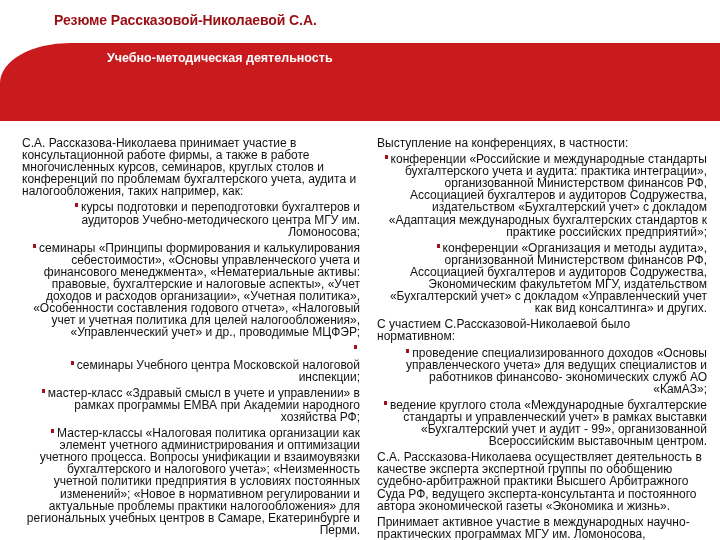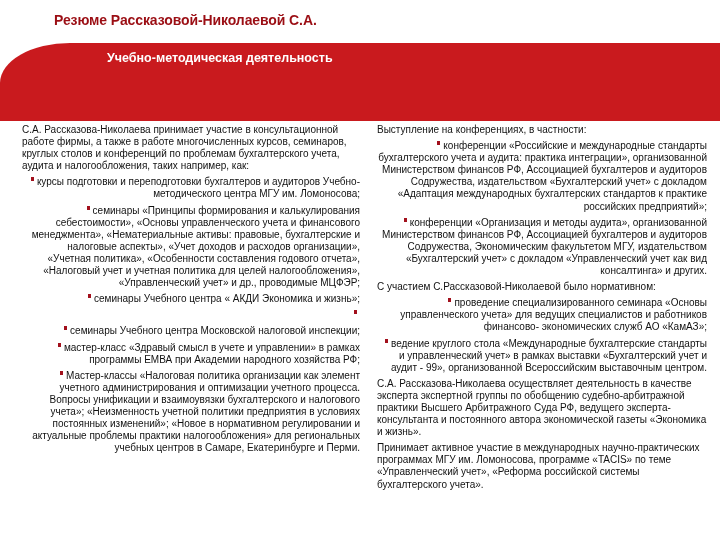--- a/index.html
+++ b/index.html
@@ -38,22 +38,22 @@
       position: absolute;
       left: 79px;
       top: 51px;
       font-size: 12.5px;
       font-weight: bold;
       color: #ffffff;
       margin-left: 28px;
     }
     .col {
       position: absolute;
-      top: 124px;
-      font-size: 10px;
+      top: 137px;
+      font-size: 12px;
       line-height: 12.1px;
       color: #111111;
     }
     .col-left {
       left: 22px;
       width: 338px;
     }
     .col-right {
       left: 377px;
       width: 330px;
@@ -85,23 +85,20 @@
 <div class="col col-left">
   <p class="para">С.А. Рассказова-Николаева принимает участие в консультационной работе фирмы, а также в работе многочисленных курсов, семинаров, круглых столов и конференций по проблемам бухгалтерского учета, аудита и налогообложения, таких например, как:</p>
 
   <div class="bullet-item">
     <span class="bullet"></span><span>курсы подготовки и переподготовки бухгалтеров и аудиторов Учебно-методического центра МГУ им. Ломоносова;</span>
   </div>
   <div class="bullet-item">
     <span class="bullet"></span><span>семинары «Принципы формирования и калькулирования себестоимости», «Основы управленческого учета и финансового менеджмента», «Нематериальные активы: правовые, бухгалтерские и налоговые аспекты», «Учет доходов и расходов организации», «Учетная политика», «Особенности составления годового отчета», «Налоговый учет и учетная политика для целей налогообложения», «Управленческий учет» и др., проводимые МЦФЭР;</span>
   </div>
   <div class="bullet-item">
-    <span class="bullet"></span><span>семинары Учебного центра « АКДИ Экономика и жизнь»;</span>
-  </div>
-  <div class="bullet-item">
     <span class="bullet"></span>
   </div>
   <div class="bullet-item">
     <span class="bullet"></span><span>семинары Учебного центра Московской налоговой инспекции;</span>
   </div>
   <div class="bullet-item">
     <span class="bullet"></span><span>мастер-класс «Здравый смысл в учете и управлении» в рамках программы ЕМВА при Академии народного хозяйства РФ;</span>
   </div>
   <div class="bullet-item">
     <span class="bullet"></span><span>Мастер-классы «Налоговая политика организации как элемент учетного администрирования и оптимизации учетного процесса. Вопросы унификации и взаимоувязки бухгалтерского и налогового учета»; «Неизменность учетной политики предприятия в условиях постоянных изменений»; «Новое в нормативном регулировании и актуальные проблемы практики налогообложения» для региональных учебных центров в Самаре, Екатеринбурге и Перми.</span>
@@ -114,21 +111,21 @@
   <div class="bullet-item">
     <span class="bullet"></span><span>конференции «Российские и международные стандарты бухгалтерского учета и аудита: практика интеграции», организованной Министерством финансов РФ, Ассоциацией бухгалтеров и аудиторов Содружества, издательством «Бухгалтерский учет» с докладом «Адаптация международных бухгалтерских стандартов к практике российских предприятий»;</span>
   </div>
   <div class="bullet-item">
     <span class="bullet"></span><span>конференции «Организация и методы аудита», организованной Министерством финансов РФ, Ассоциацией бухгалтеров и аудиторов Содружества, Экономическим факультетом МГУ, издательством «Бухгалтерский учет» с докладом «Управленческий учет как вид консалтинга» и других.</span>
   </div>
 
   <p class="para">С участием С.Рассказовой-Николаевой было нормативном:</p>
 
   <div class="bullet-item">
-    <span class="bullet"></span><span>проведение специализированного семинара «Основы управленческого учета» для ведущих специалистов и работников финансово- экономических служб АО «КамАЗ»;</span>
+    <span class="bullet"></span><span>проведение специализированного доходов «Основы управленческого учета» для ведущих специалистов и работников финансово- экономических служб АО «КамАЗ»;</span>
   </div>
   <div class="bullet-item">
     <span class="bullet"></span><span>ведение круглого стола «Международные бухгалтерские стандарты и управленческий учет» в рамках выставки «Бухгалтерский учет и аудит - 99», организованной Всероссийским выставочным центром.</span>
   </div>
 
   <p class="para">С.А. Рассказова-Николаева осуществляет деятельность в качестве эксперта экспертной группы по обобщению судебно-арбитражной практики Высшего Арбитражного Суда РФ, ведущего эксперта-консультанта и постоянного автора экономической газеты «Экономика и жизнь».</p>
   <p class="para">Принимает активное участие в международных научно-практических программах МГУ им. Ломоносова, программе «TACIS» по теме «Управленческий учет», «Реформа российской системы бухгалтерского учета».</p>
 </div>
 
 </body></html>

